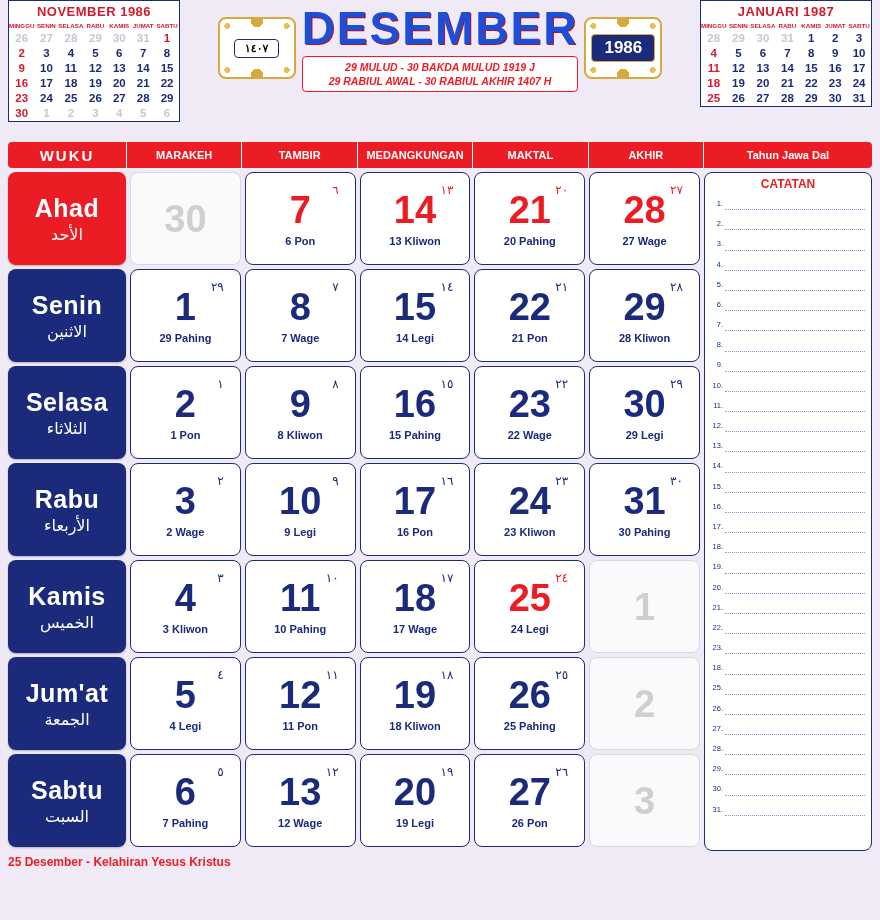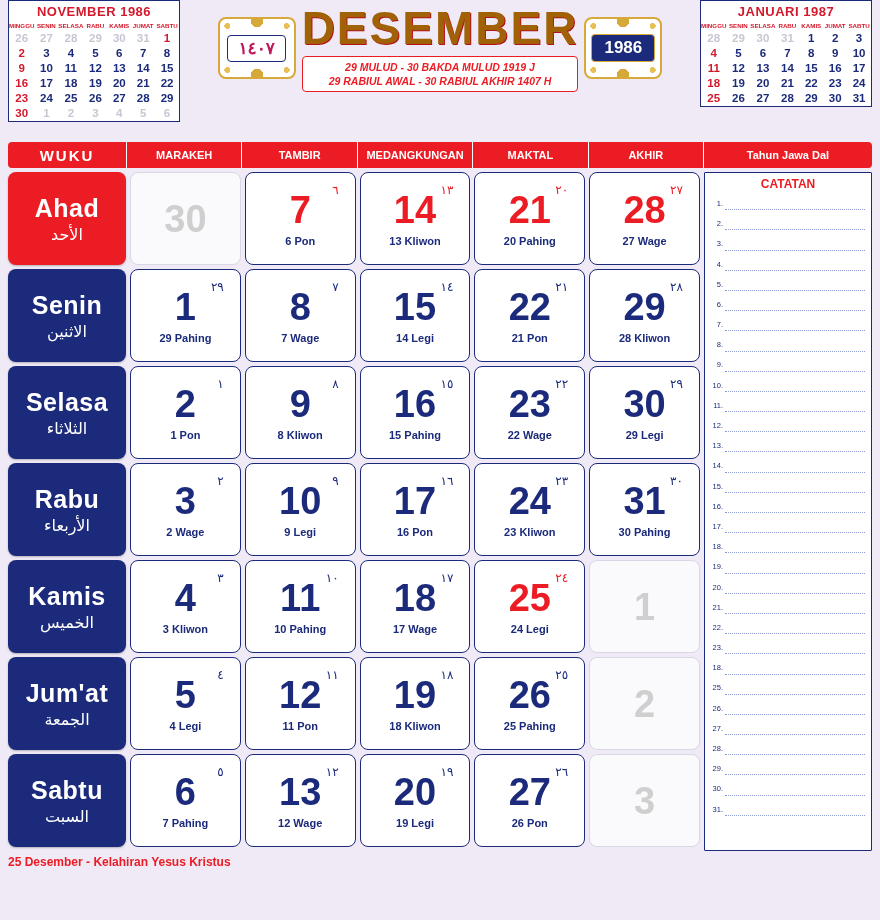--- a/index.html
+++ b/index.html
@@ -39,26 +39,26 @@
       radial-gradient(circle at 10% 12%, #e8c057 0 3px, transparent 3px),
       radial-gradient(circle at 90% 12%, #e8c057 0 3px, transparent 3px),
       radial-gradient(circle at 10% 88%, #e8c057 0 3px, transparent 3px),
       radial-gradient(circle at 90% 88%, #e8c057 0 3px, transparent 3px),
       radial-gradient(circle at 50% 4%, #d7a93a 0 6px, transparent 6px),
       radial-gradient(circle at 50% 96%, #d7a93a 0 6px, transparent 6px),
       #fff;
   }
   .badge .inner{
     position:relative;z-index:2;border:1.5px solid #1b2a7a;border-radius:4px;
-    background:#fff;color:#be185d;font-weight:bold;font-size:17px;padding:2px 10px;
+    background:#fff;color:#000000;font-weight:bold;font-size:11px;padding:2px 10px;
   }
   .badge .inner.year{background:#1b2a7a;color:#fff;border-color:#d7a93a;font-size:17px;padding:3px 12px;}
   .title-block{text-align:center;}
   .month-title{
-    color:#a16207;font-size:46px;font-weight:bold;letter-spacing:2px;line-height:48px;
+    color:#1d4ed8;font-size:46px;font-weight:bold;letter-spacing:2px;line-height:48px;
     text-shadow:1px 1px 0 #b5121b;
   }
   .sub-box{
     border:1.5px solid #ec1c24;border-radius:4px;padding:3px 12px;margin-top:4px;background:#fff;
   }
   .sub-box div{color:#ec1c24;font-size:10.5px;font-weight:bold;font-style:italic;line-height:14px;}
 
   
   .wuku-bar{display:flex;height:26px;margin:2px 8px 0 8px;}
   .wuku-label{
@@ -102,21 +102,21 @@
     font-family:"DejaVu Sans", sans-serif;
   }
   .datecell .hij.red{color:#ec1c24;}
   .datecell .pasaran{
     font-size:11px;color:#1b2a7a;font-weight:bold;margin-top:6px;
   }
   .datecell.muted{border-color:#d8d8e4;background:#fafafd;}
 
   
   .notes{
-    width:168px;margin-left:4px;background:#fff;border:1px solid #1b2a7a;border-radius:1px;
+    width:168px;margin-left:4px;background:#fff;border:1px solid #1b2a7a;border-radius:8px;
     padding:4px 0 4px 0;box-sizing:border-box;
   }
   .notes-title{text-align:center;color:#ec1c24;font-weight:bold;font-size:12px;margin-bottom:3px;}
   .notes-lines{padding:0 6px;}
   .nline{
     display:flex;align-items:flex-end;font-size:7.5px;color:#1b2a7a;line-height:20.2px;height:20.2px;
   }
   .nline .nn{width:12px;text-align:right;margin-right:2px;}
   .nline .dots{
     flex:1;border-bottom:1px dotted #8e9bd0;margin-bottom:4px;

